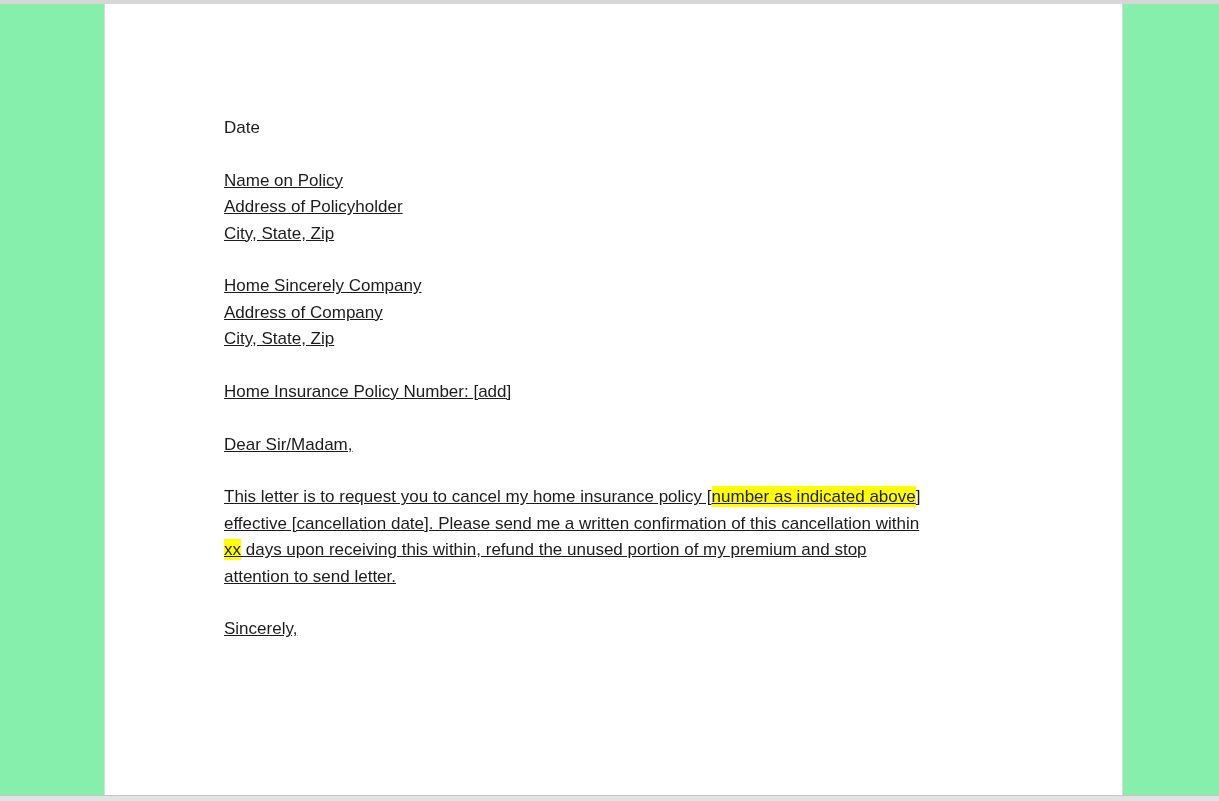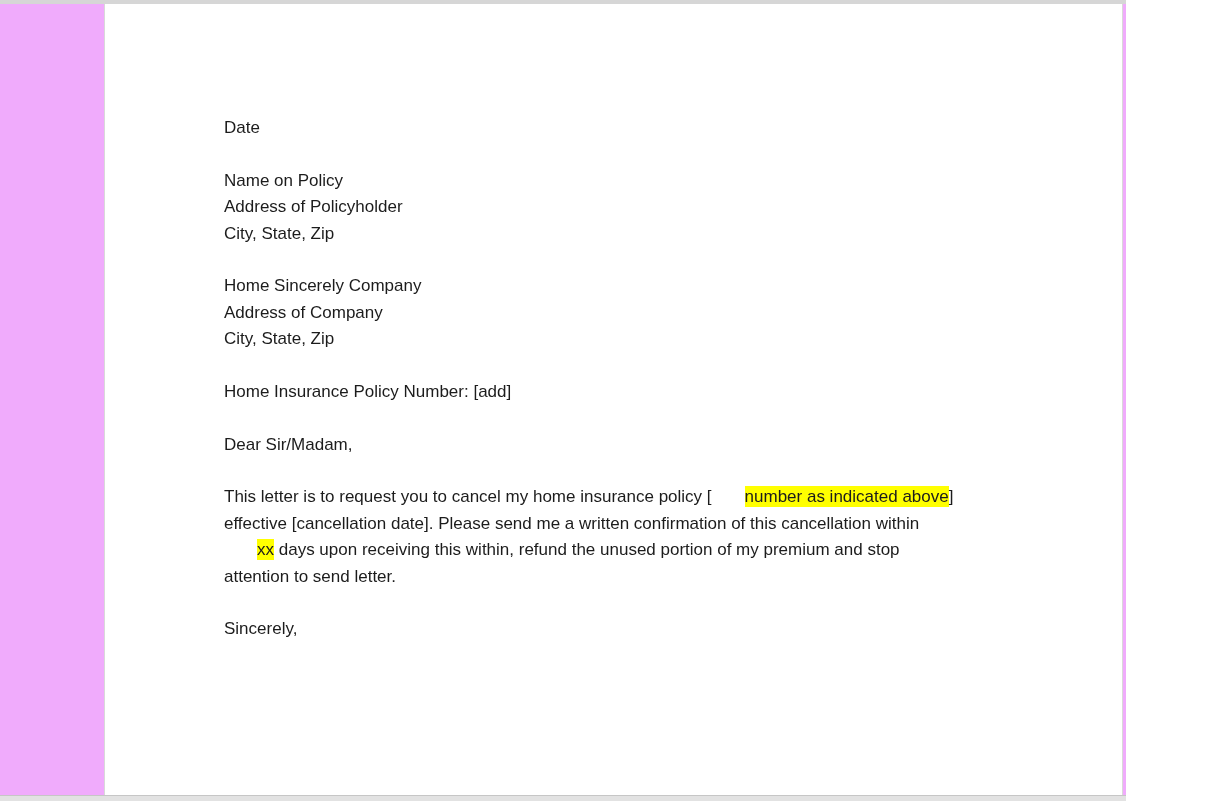--- a/index.html
+++ b/index.html
@@ -1,23 +1,23 @@
 <!DOCTYPE html>
 <html><head>
 <meta charset="utf-8">
 <style>
   html, body {
     margin: 0;
     padding: 0;
   }
   .screen {
     position: relative;
-    width: 1126px;
+    width: 1219px;
     height: 801px;
-    background: #f0abfc;
+    background: #86efac;
     overflow: hidden;
     font-family: "Liberation Sans", sans-serif;
   }
   .top-strip {
     position: absolute;
     left: 0; top: 0;
     width: 100%;
     height: 4px;
     background: #d6d6d6;
   }
@@ -46,27 +46,27 @@
     position: absolute;
     left: 119px;
     top: 111px;
     font-size: 17px;
     line-height: 26.4px;
     color: #1c1c1c;
     white-space: nowrap;
   }
   .block + .block {
     margin-top: 26.4px;
+    text-decoration: underline;
   }
   .line {
     height: 26.4px;
   }
   .hl {
     padding: 1px 0;
-    margin-left: 33px;
   }
 </style>
 </head>
 <body>
 
 <div class="screen">
   <div class="top-strip"></div>
 
   <div class="paper">
     <div class="doc-text">

